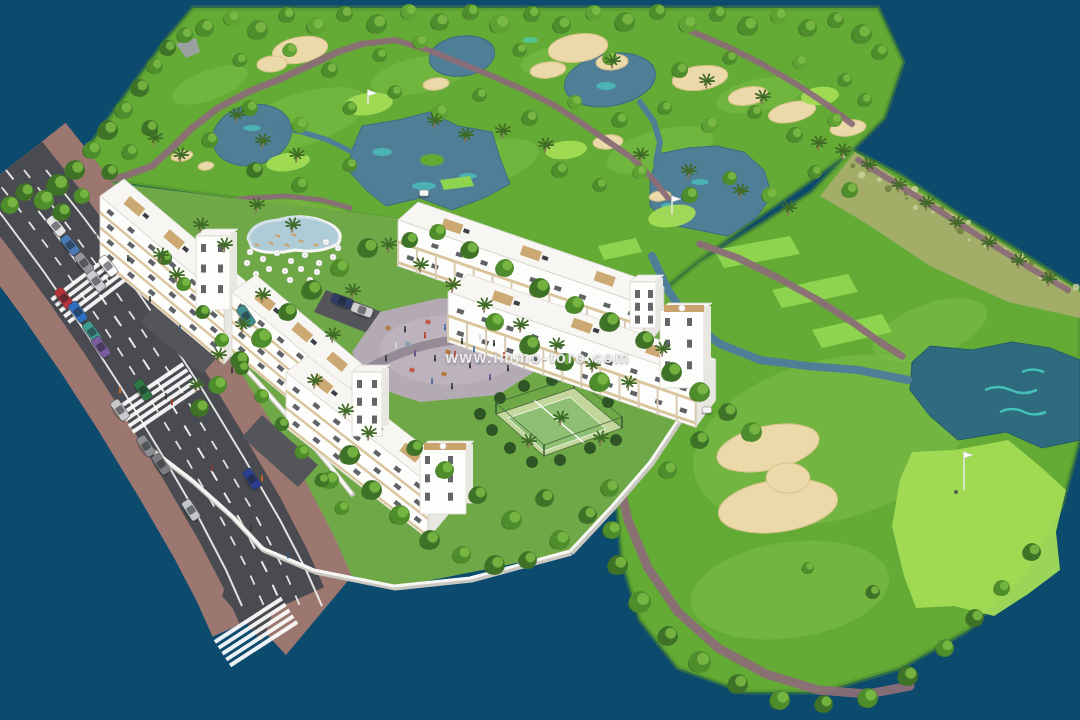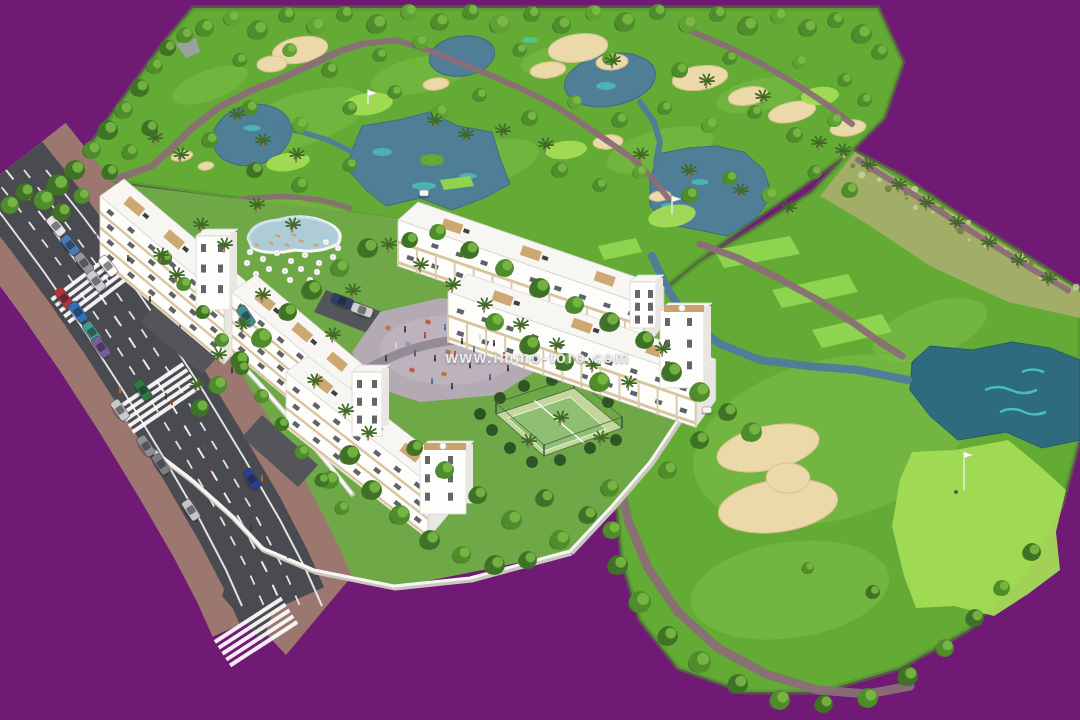--- a/index.html
+++ b/index.html
@@ -1,16 +1,16 @@
 <!DOCTYPE html>
 <html><head>
 <meta charset="utf-8">
 <style>
   html,body{margin:0;padding:0;background:#ffffff;}
-  .stage{position:relative;width:1080px;height:720px;background:#701a75;overflow:hidden;
+  .stage{position:relative;width:1080px;height:720px;background:#0c4a6e;overflow:hidden;
          font-family:"Liberation Sans",sans-serif;}
   svg{position:absolute;left:0;top:0;}
   .watermark{position:absolute;transform:translate(-50%,-50%);
              font-weight:bold;font-size:16px;letter-spacing:1.6px;white-space:nowrap;
              color:rgba(255,255,255,0.85);text-shadow:0 1px 2px rgba(90,90,90,0.55),0 0 1px rgba(120,120,120,0.5);
              font-family:"Liberation Sans",sans-serif;}
 </style>
 </head>
 <body>
 

